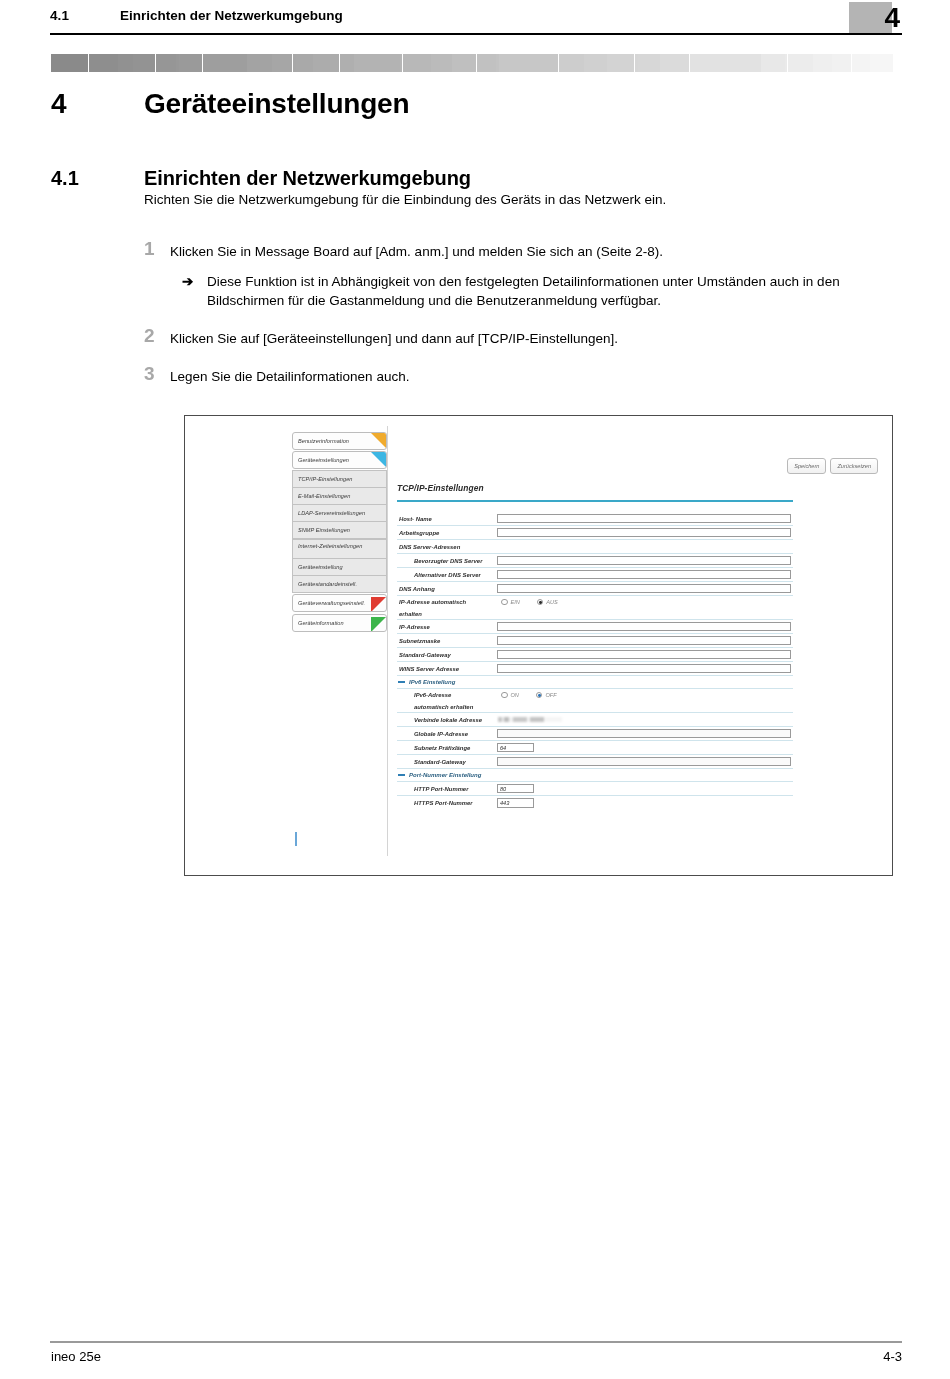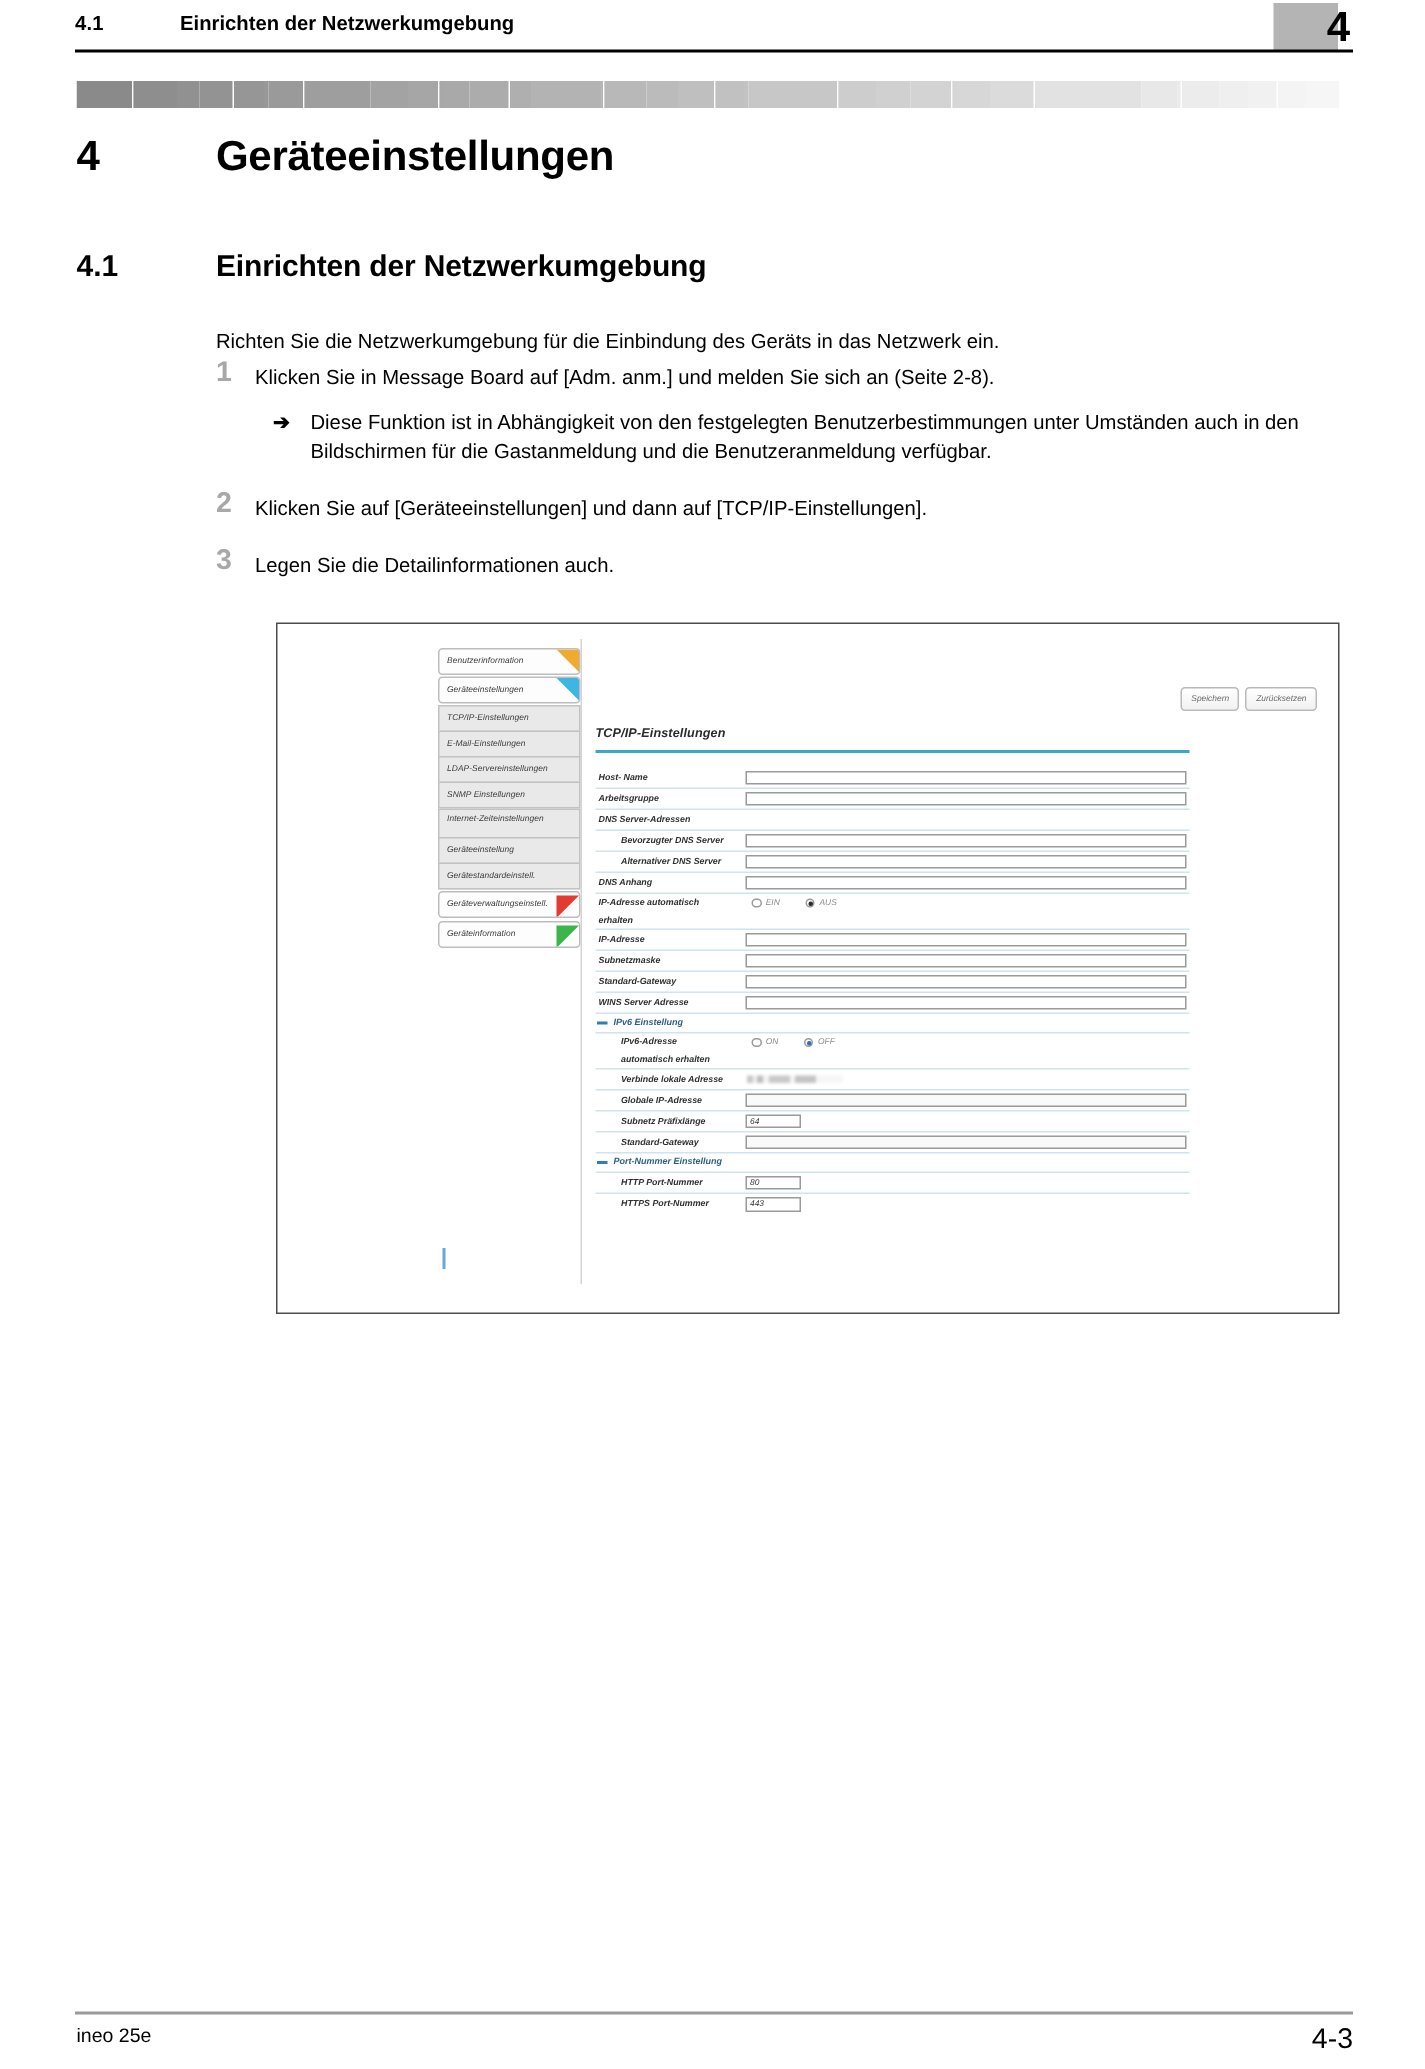--- a/index.html
+++ b/index.html
@@ -68,21 +68,21 @@
     position: absolute; left: 51px; top: 167px;
     font-size: 20px; font-weight: bold;
   }
   .sec-title {
     position: absolute; left: 144px; top: 167px;
     font-size: 20px; font-weight: bold; letter-spacing: -0.1px;
   }
 
   
   .intro {
-    position: absolute; left: 144px; top: 219px; width: 760px;
+    position: absolute; left: 144px; top: 191px; width: 760px;
     font-size: 13.5px; line-height: 18px;
   }
   .step {
     position: absolute; left: 144px; width: 760px;
     font-size: 13.5px; line-height: 19px;
   }
   .step .num {
     position: absolute; left: 0; top: -3px;
     width: 22px;
     font-size: 19px; font-weight: bold; color: #a8a8a8;
@@ -253,21 +253,21 @@
   .foot-rule {
     position: absolute; left: 50px; top: 1341px;
     width: 852px; height: 2px; background: #9a9a9a;
   }
   .foot-left {
     position: absolute; left: 51px; top: 1349px;
     font-size: 13px;
   }
   .foot-right {
     position: absolute; right: 48px; top: 1349px;
-    font-size: 19px;
+    font-size: 13px;
   }
 </style>
 </head>
 <body>
 
 <div class="page-header">
   <span class="ph-num">4.1</span>
   <span class="ph-title">Einrichten der Netzwerkumgebung</span>
   <span class="ph-chapbox"></span>
   <span class="ph-chapnum">4</span>
@@ -321,21 +321,21 @@
 
 <div class="intro">Richten Sie die Netzwerkumgebung für die Einbindung des Geräts in das Netzwerk ein.</div>
 
 <div class="step" style="top:242px;">
   <span class="num">1</span>
   <span class="txt">Klicken Sie in Message Board auf [Adm. anm.] und melden Sie sich an (Seite 2-8).</span>
 </div>
 
 <div class="substep" style="top:272px;">
   <span class="arrow">➔</span>
-  <span class="txt">Diese Funktion ist in Abhängigkeit von den festgelegten Benutzerbestimmungen unter Umständen auch in den Bildschirmen für die Gastanmeldung und die Benutzeranmeldung verfügbar.</span>
+  <span class="txt">Diese Funktion ist in Abhängigkeit von den festgelegten Detailinformationen unter Umständen auch in den Bildschirmen für die Gastanmeldung und die Benutzeranmeldung verfügbar.</span>
 </div>
 
 <div class="step" style="top:329px;">
   <span class="num">2</span>
   <span class="txt">Klicken Sie auf [Geräteeinstellungen] und dann auf [TCP/IP-Einstellungen].</span>
 </div>
 
 <div class="step" style="top:367px;">
   <span class="num">3</span>
   <span class="txt">Legen Sie die Detailinformationen auch.</span>

